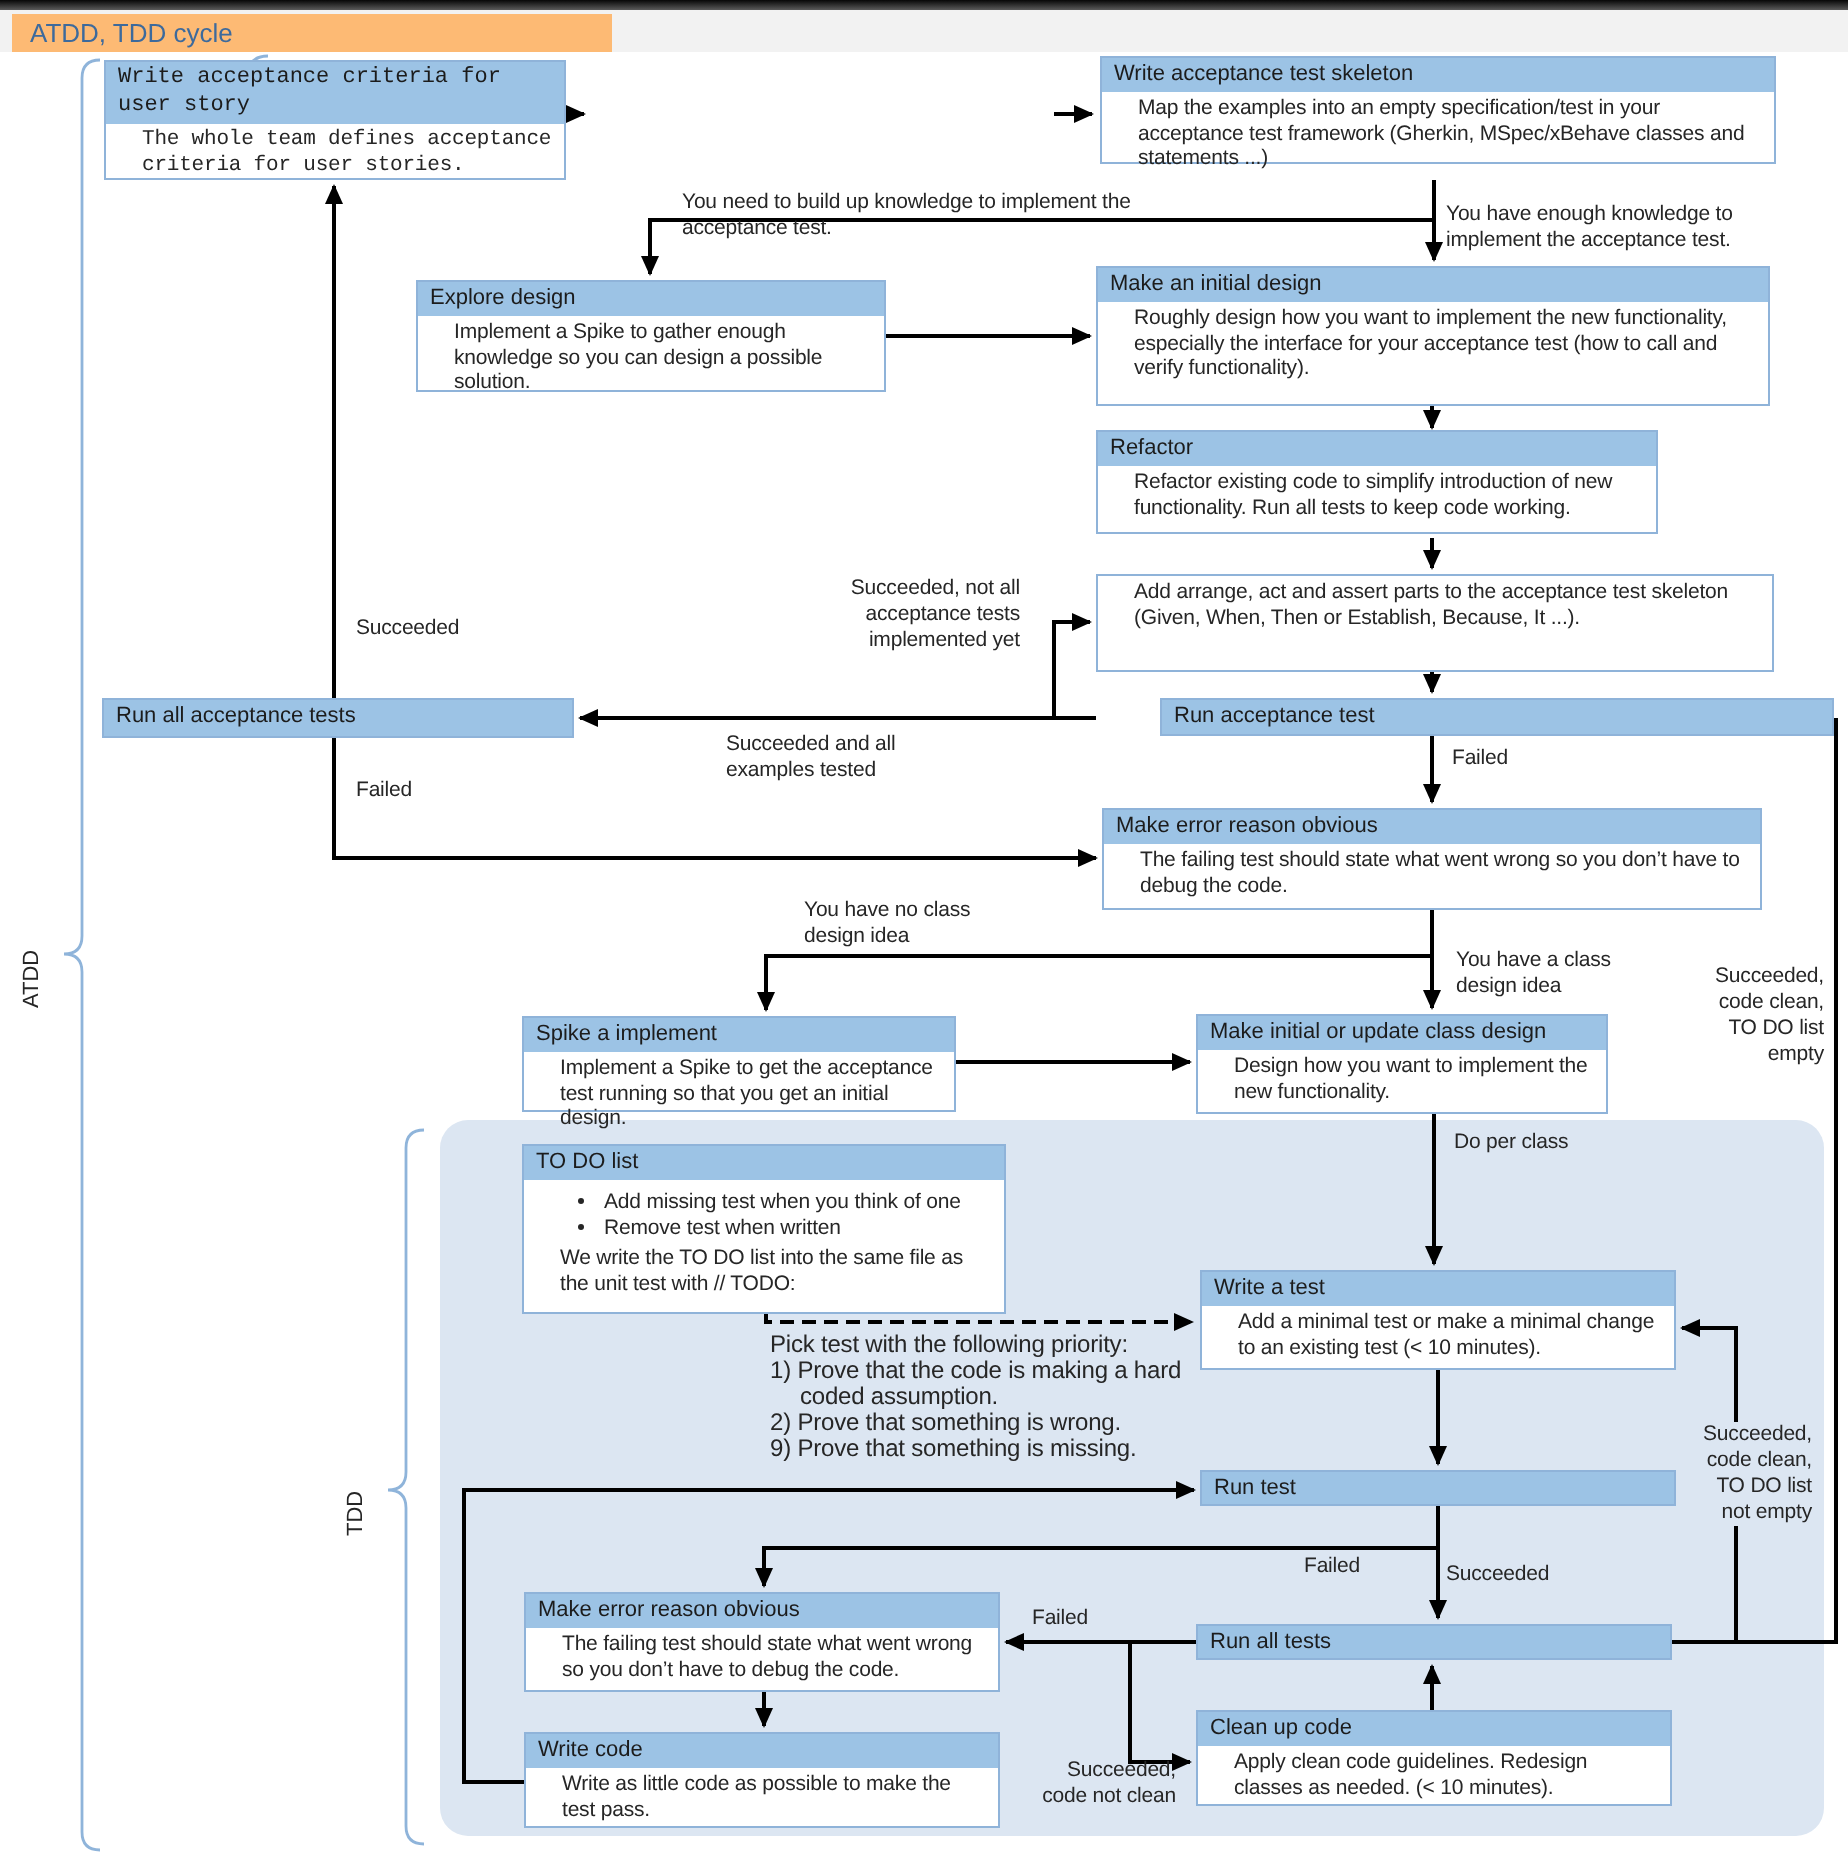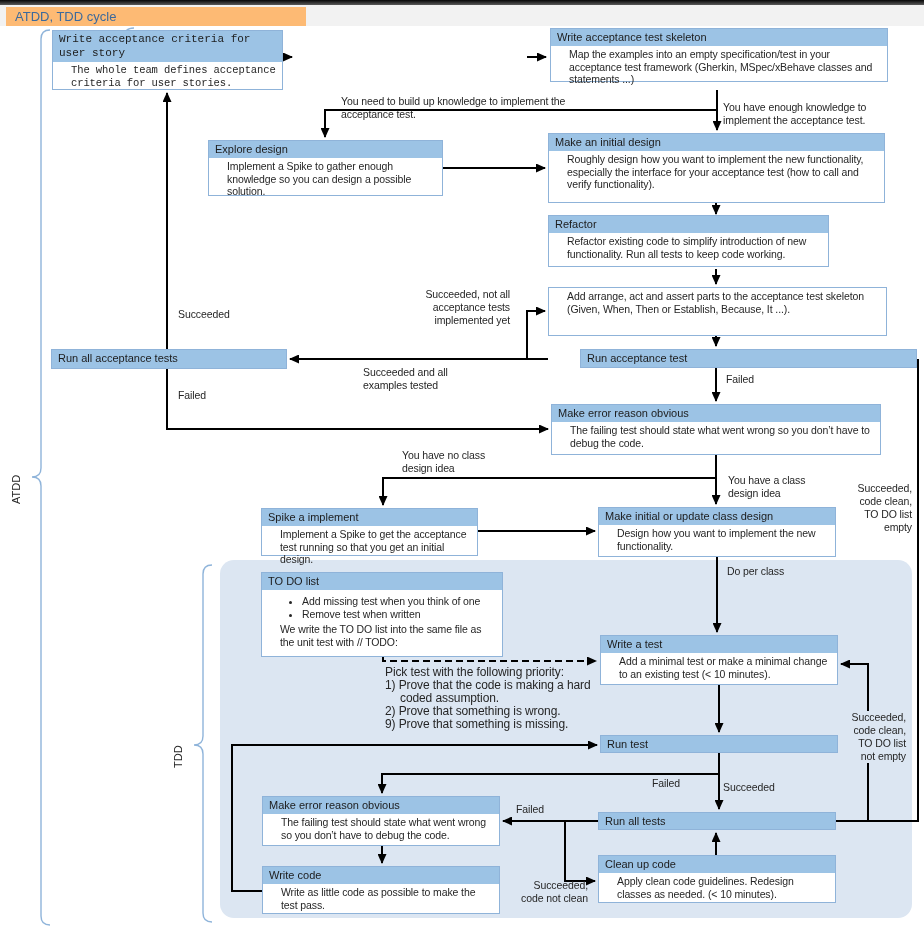--- a/index.html
+++ b/index.html
@@ -113,21 +113,21 @@
     <div class="nh">Run all acceptance tests</div>
   </div>
   <div class="node" style="left:551px;top:404px;width:330px;height:51px;">
     <div class="nh">Make error reason obvious</div>
     <div class="nb">The failing test should state what went wrong so you don’t have to debug the code.</div>
   </div>
   <div class="node" style="left:261px;top:508px;width:217px;height:48px;">
     <div class="nh">Spike a implement</div>
     <div class="nb">Implement a Spike to get the acceptance test running so that you get an initial design.</div>
   </div>
-  <div class="node" style="left:598px;top:507px;width:238px;height:50px;">
+  <div class="node" style="left:598px;top:507px;width:206px;height:50px;">
     <div class="nh">Make initial or update class design</div>
     <div class="nb">Design how you want to implement the new functionality.</div>
   </div>
   <div class="node" style="left:261px;top:572px;width:242px;height:85px;">
     <div class="nh">TO DO list</div>
     <div class="nb">
       <ul class="todo-ul">
         <li>Add missing test when you think of one</li>
         <li>Remove test when written</li>
       </ul>

